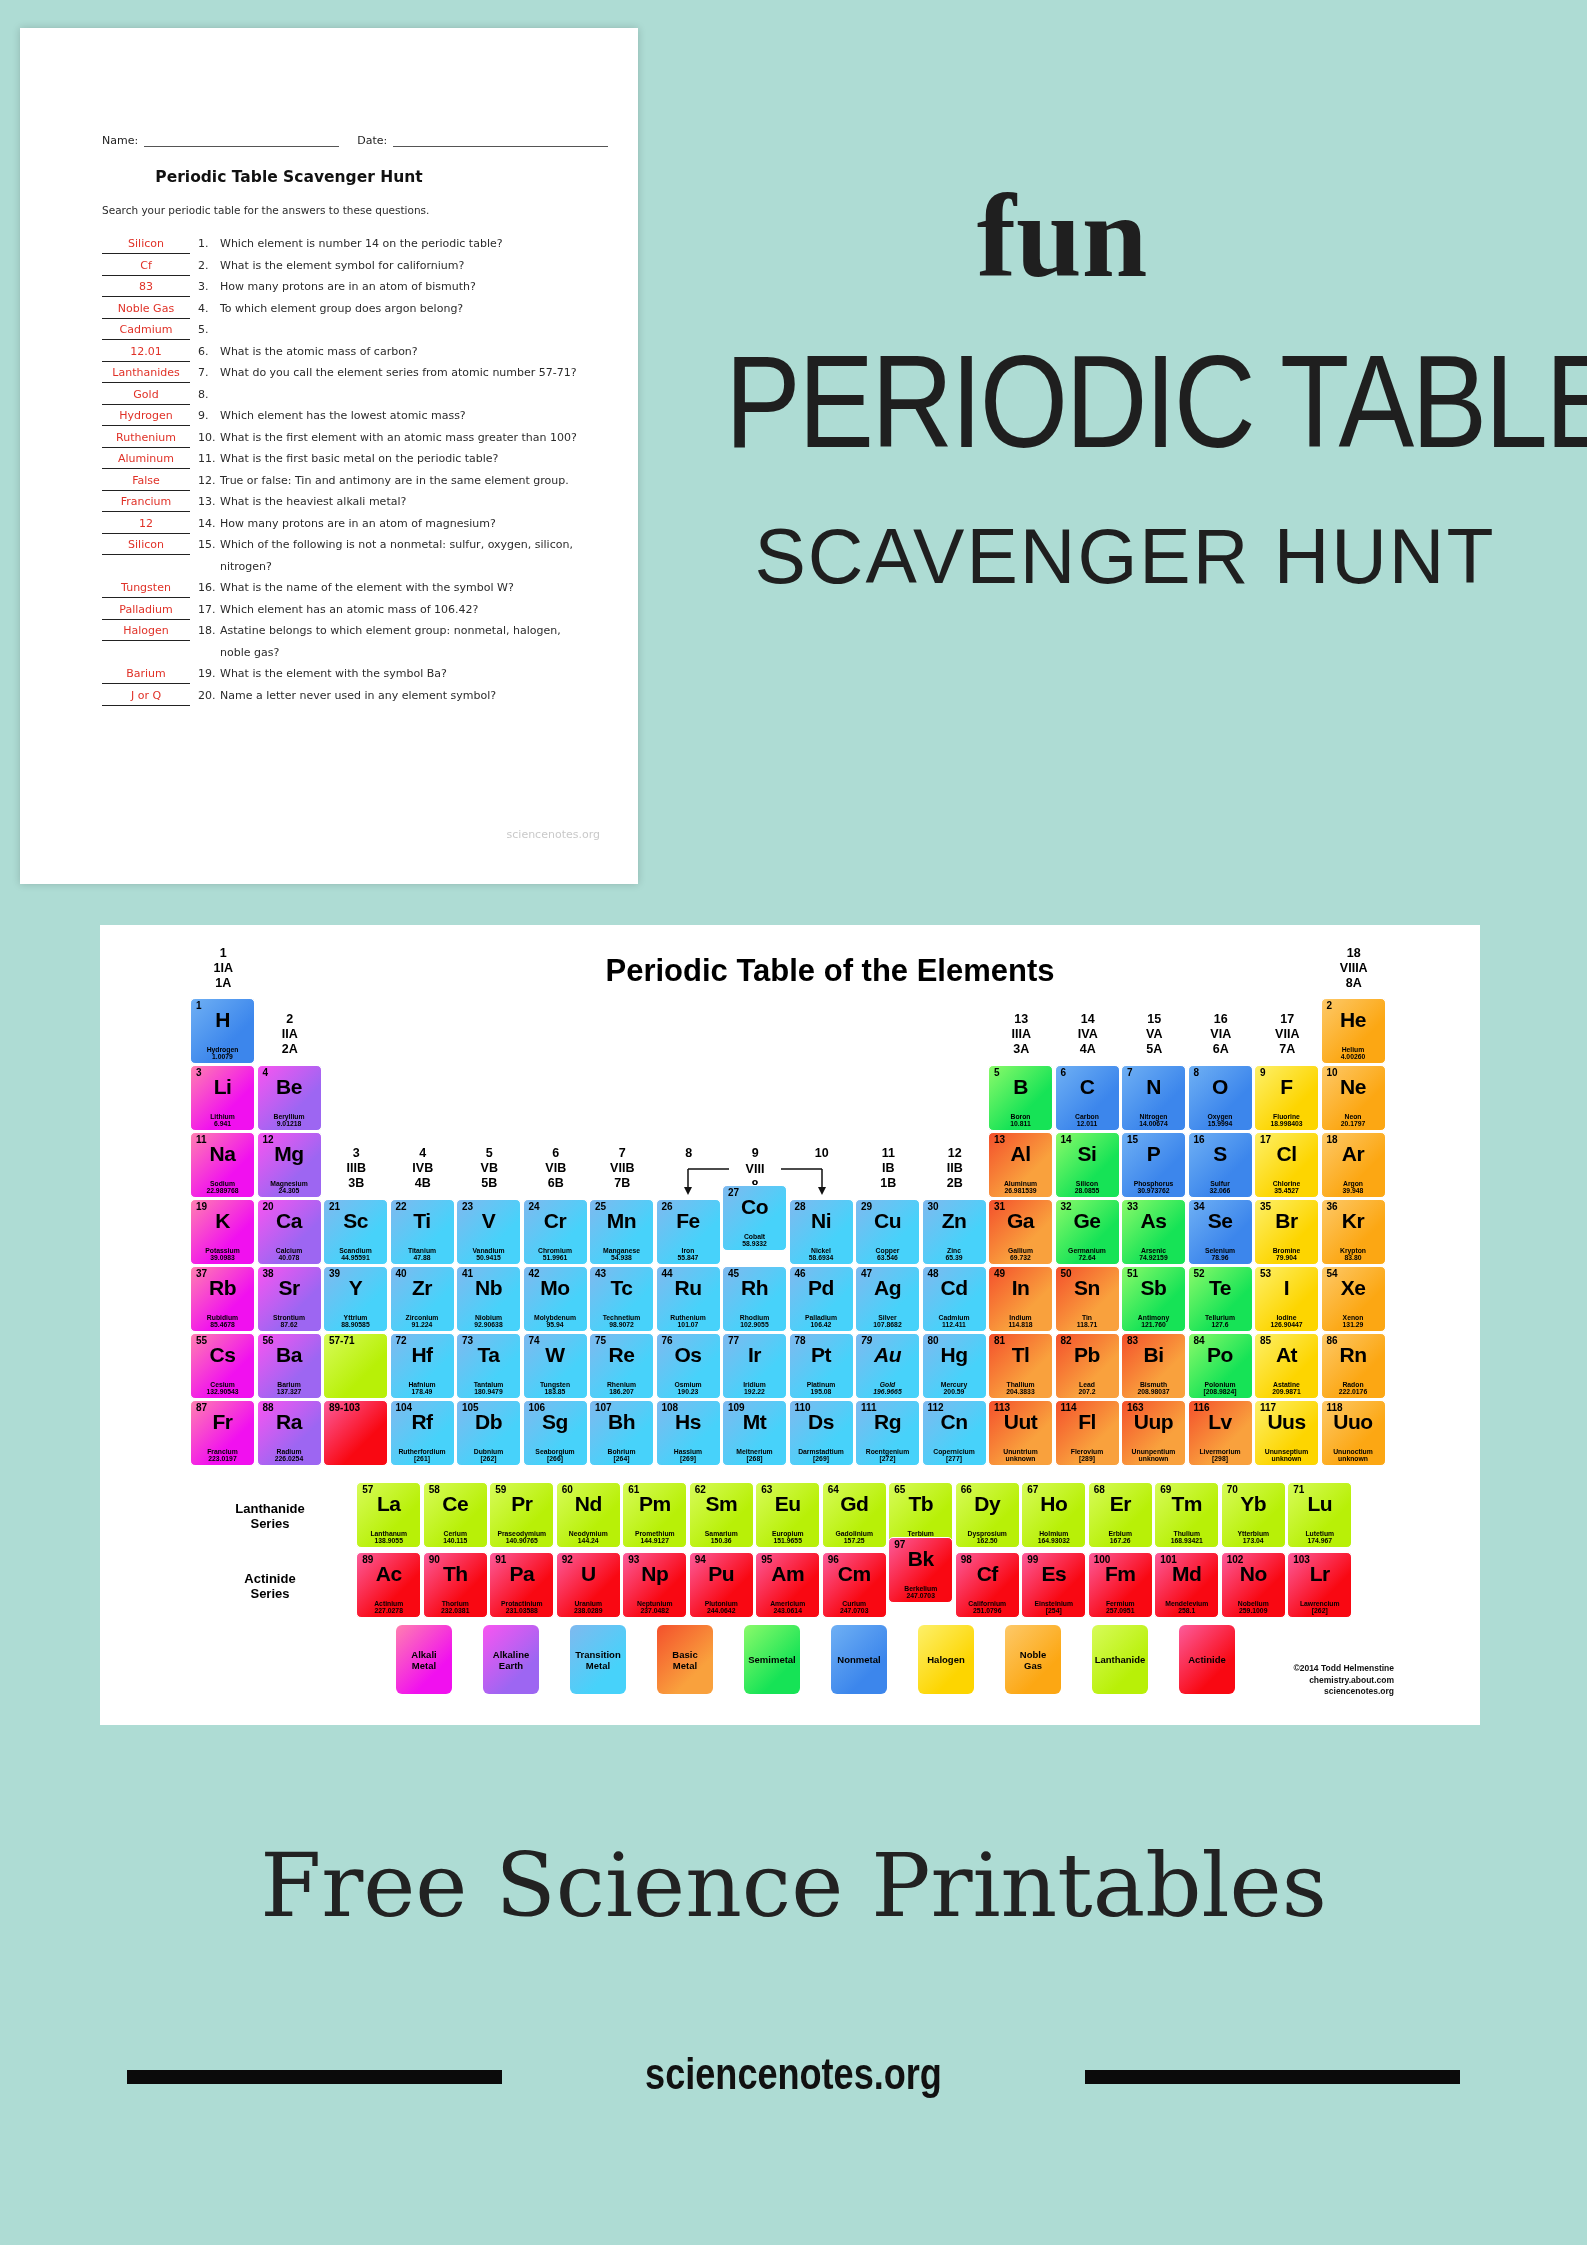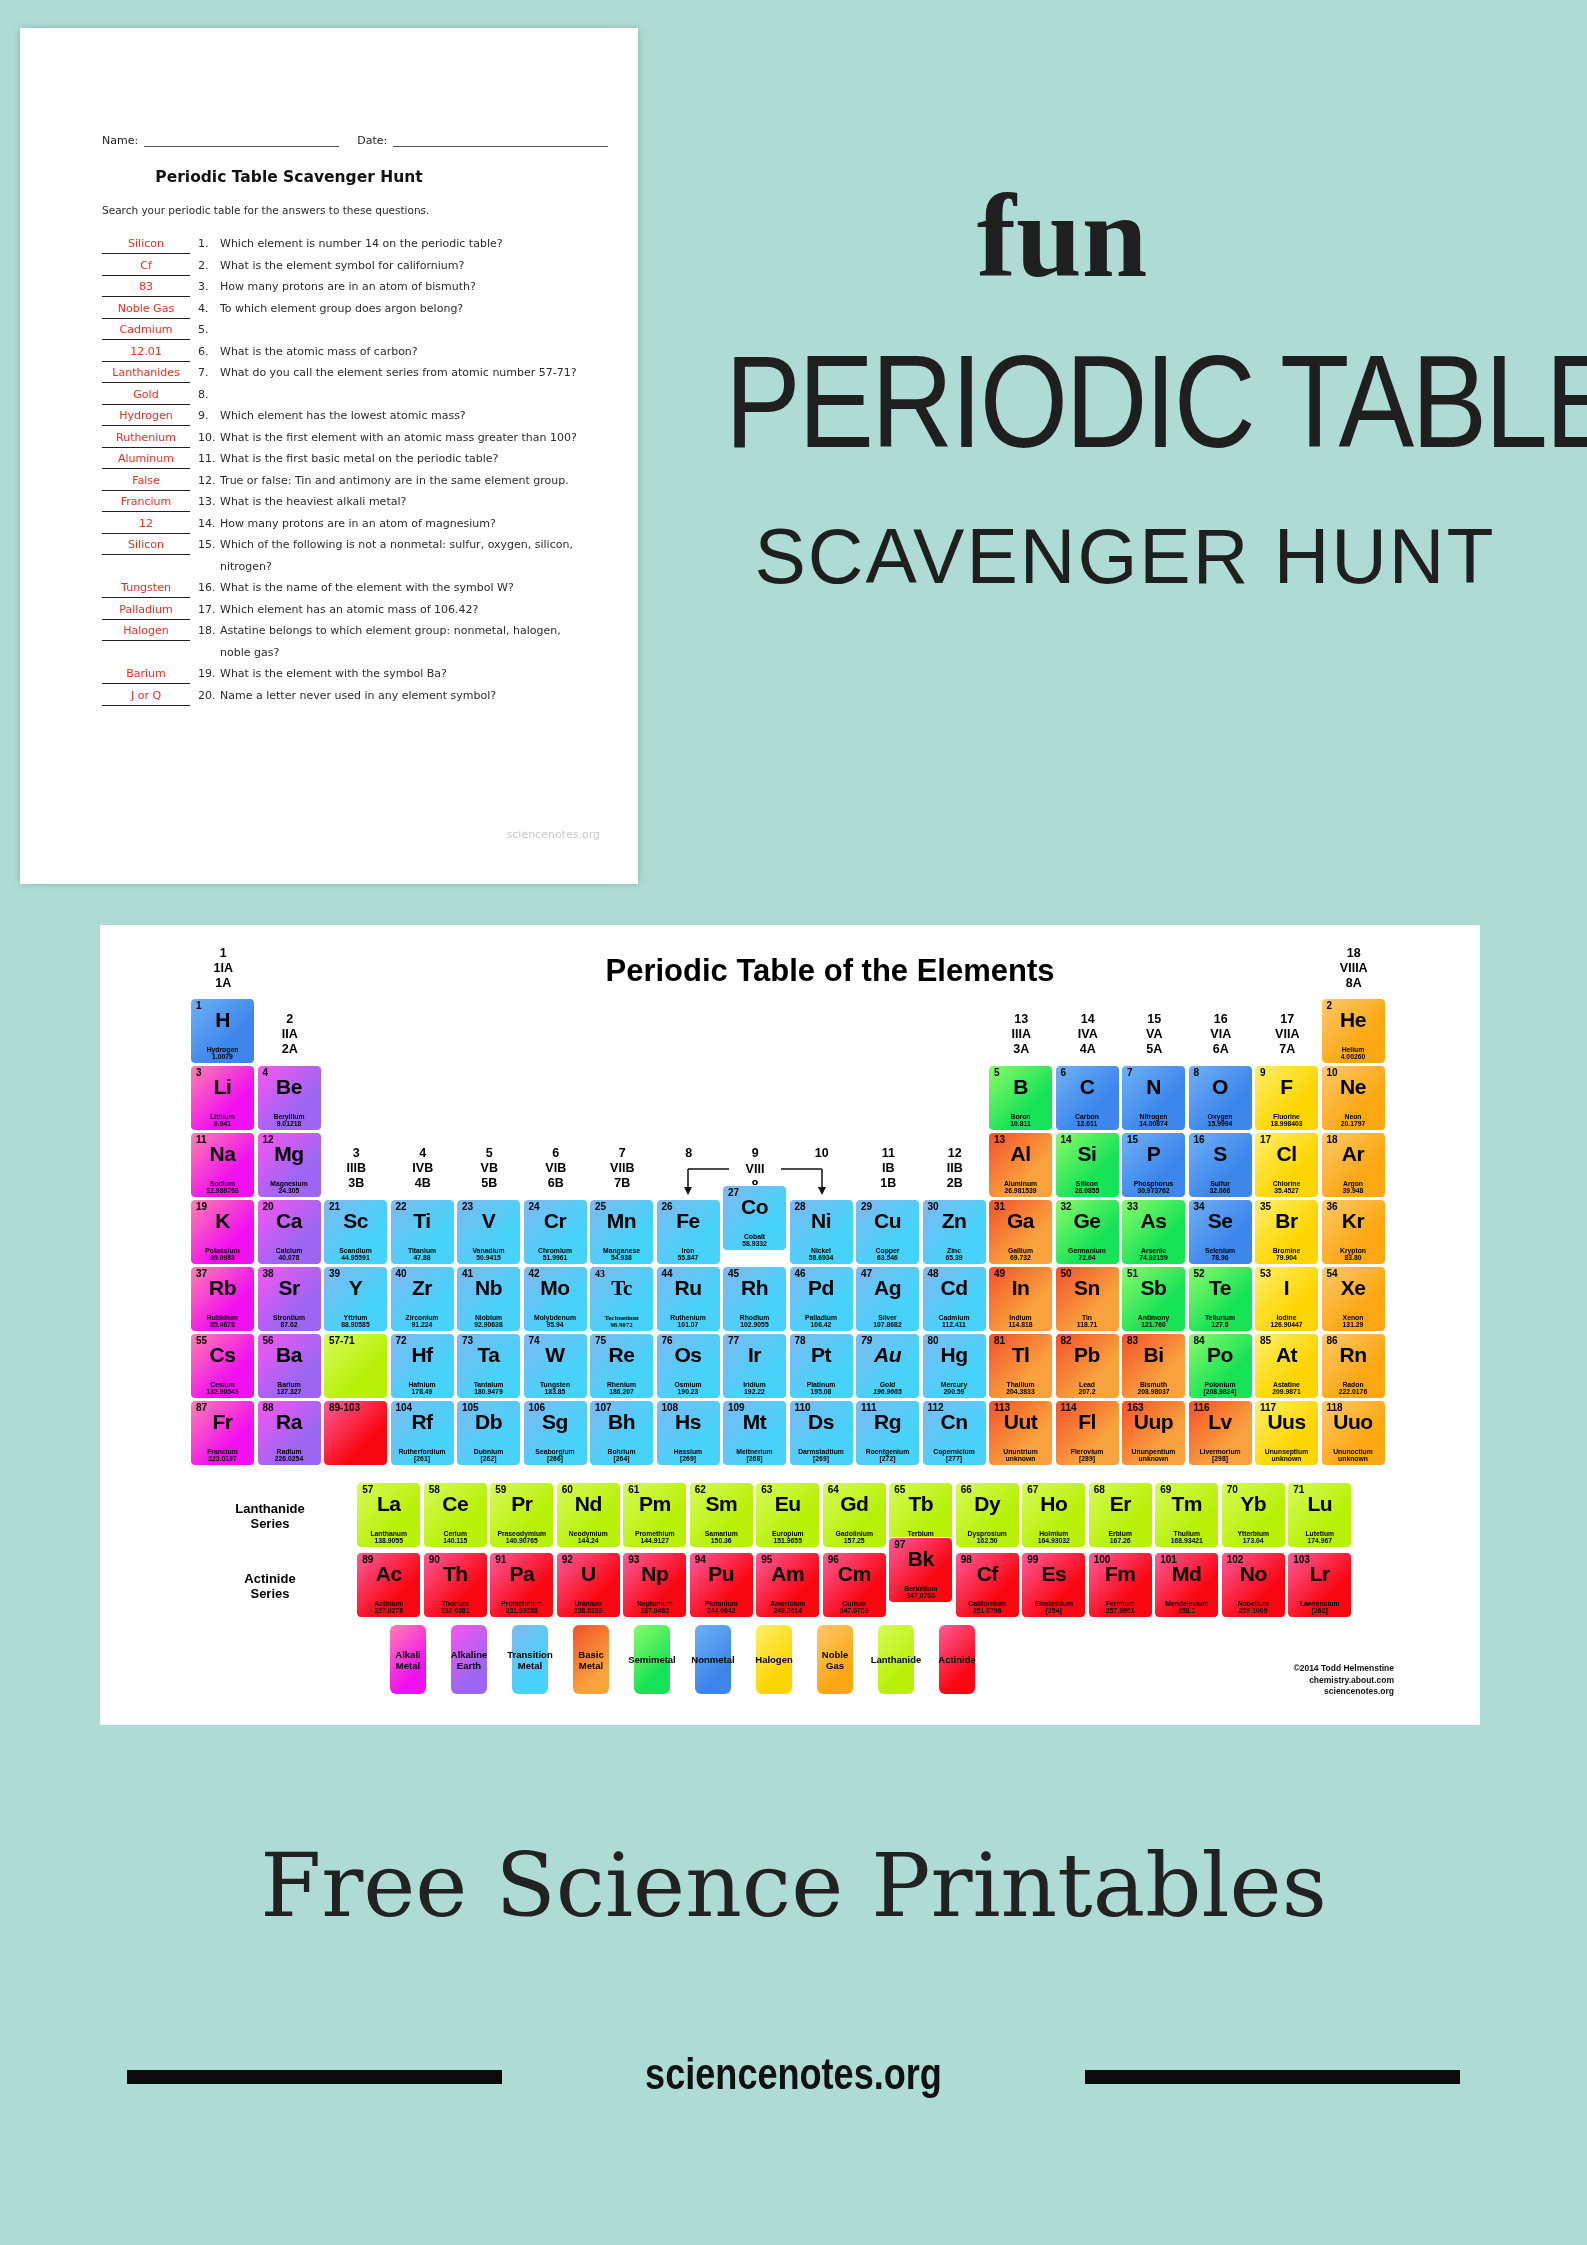--- a/index.html
+++ b/index.html
@@ -48,22 +48,22 @@
   .en{position:absolute;top:1px;left:5px;font-size:10px;font-weight:bold;}
   .es{position:absolute;top:9px;left:0;right:0;text-align:center;font-size:21px;font-weight:bold;letter-spacing:-0.5px;}
   .enm{position:absolute;bottom:10px;left:0;right:0;text-align:center;font-size:6.8px;font-weight:bold;white-space:nowrap;}
   .ems{position:absolute;bottom:3px;left:0;right:0;text-align:center;font-size:6.8px;font-weight:bold;}
 
   .series-label{position:absolute;left:95px;width:150px;text-align:center;
                 font:bold 13px/15px "Liberation Sans",sans-serif;white-space:pre-line;}
   .lanth-label{top:576px}.act-label{top:646px}
 
   .legend{position:absolute;left:290px;top:700px;display:flex;gap:25px;}
-  .lswatch{width:36px;height:69px;border-radius:6px;display:flex;align-items:center;justify-content:center;
-           text-align:center;font:bold 9.5px/11px "Liberation Sans",sans-serif;white-space:pre-line;color:#000;}
+  .lswatch{width:56px;height:69px;border-radius:6px;display:flex;align-items:center;justify-content:center;
+           text-align:center;font:bold 9.5px/11px "Liberation Sans",sans-serif;white-space:pre-line;color:#000;margin-left:6px;}
   .credit{position:absolute;right:86px;top:738px;text-align:right;
           font:bold 8.5px/11.5px "Liberation Sans",sans-serif;color:#111;}
 
   
   .free{position:absolute;left:0;right:0;top:1842px;text-align:center;
         font:400 88px/1 "DejaVu Serif",serif;color:#222;}
   .site{position:absolute;left:0;right:0;top:2052px;text-align:center;
         font:600 44px/1 "Liberation Sans",sans-serif;transform:scaleX(.82);color:#111;}
   .bar{position:absolute;top:2070px;width:375px;height:14px;background:#0b0b0b;}
   .bar-left{left:127px}.bar-right{left:1085px}
@@ -497,21 +497,21 @@
           <div class="es">Nb</div>
           <div class="enm">Niobium</div>
           <div class="ems">92.90638</div>
         </div>
         <div class="cell" style="left: 422.5px; top: 341px; background: linear-gradient(135deg, rgb(127, 185, 239) 0%, rgb(71, 210, 250) 65%);">
           <span class="en">42</span>
           <div class="es">Mo</div>
           <div class="enm">Molybdenum</div>
           <div class="ems">95.94</div>
         </div>
-        <div class="cell" style="left: 489px; top: 341px; background: linear-gradient(135deg, rgb(127, 185, 239) 0%, rgb(71, 210, 250) 65%); font-family: Liberation Serif, serif;">
+        <div class="cell" style="left: 489px; top: 341px; background: linear-gradient(135deg, rgb(127, 185, 239) 0%, rgb(71, 210, 250) 65%);">
           <span class="en">43</span>
           <div class="es">Tc</div>
           <div class="enm">Technetium</div>
           <div class="ems">98.9072</div>
         </div>
         <div class="cell" style="left: 555.5px; top: 341px; background: linear-gradient(135deg, rgb(127, 185, 239) 0%, rgb(71, 210, 250) 65%);">
           <span class="en">44</span>
           <div class="es">Ru</div>
           <div class="enm">Ruthenium</div>
           <div class="ems">101.07</div>

